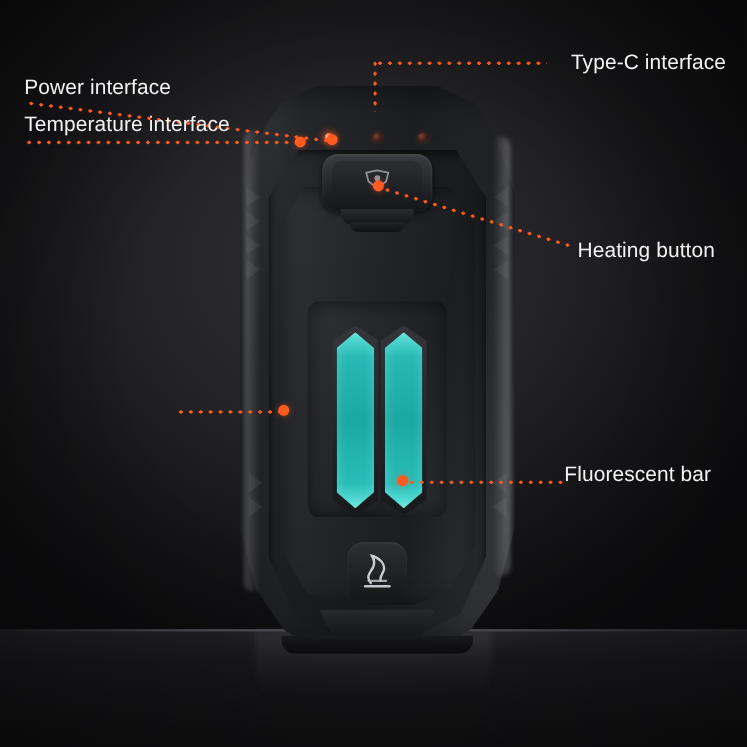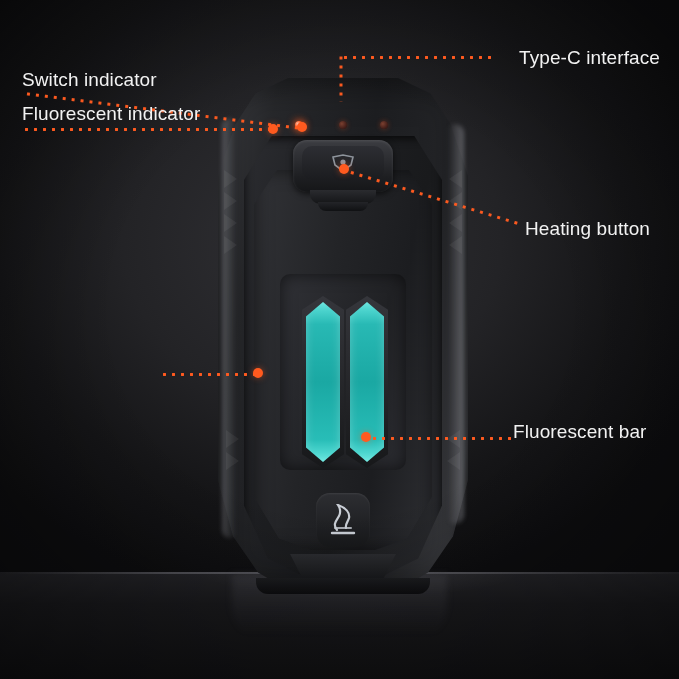--- a/index.html
+++ b/index.html
@@ -339,25 +339,25 @@
 
   <div class="base-foot"></div>
   <div class="bg-vignette"></div>
 
   <div class="dotline" style="left:341px; top:52px; width:48px; transform: rotate(90deg); transform-origin: left center;"></div>
   <div class="dotline" style="left:341px; top:56px; width:156px;"></div>
   <div class="label" style="left:503px; top:47px;margin-left:16px;">Type-C interface</div>
 
   <div class="dotline" style="left:24px; top:92px; width:282px; transform: rotate(7.2deg); transform-origin:left center;"></div>
   <div class="enddot" style="left:297px; top:122px;"></div>
-  <div class="label" style="left:22px; top:69px;">Switch indicator</div>
+  <div class="label" style="left:22px; top:69px;">Power interface</div>
 
   <div class="dotline" style="left:22px; top:128px; width:250px;"></div>
   <div class="enddot" style="left:268px; top:124px;"></div>
-  <div class="label" style="left:22px; top:103px;">Fluorescent indicator</div>
+  <div class="label" style="left:22px; top:103px;">Temperature interface</div>
 
   <div class="dotline" style="left:348px; top:170px; width:182px; transform: rotate(17deg); transform-origin:left center;"></div>
   <div class="enddot" style="left:339px; top:164px;"></div>
   <div class="label" style="left:525px; top:218px;">Heating button</div>
 
   <div class="dotline" style="left:160px; top:373px; width:100px;"></div>
   <div class="enddot" style="left:253px; top:368px;"></div>
 
   <div class="dotline" style="left:370px; top:437px; width:142px;"></div>
   <div class="enddot" style="left:361px; top:432px;"></div>

